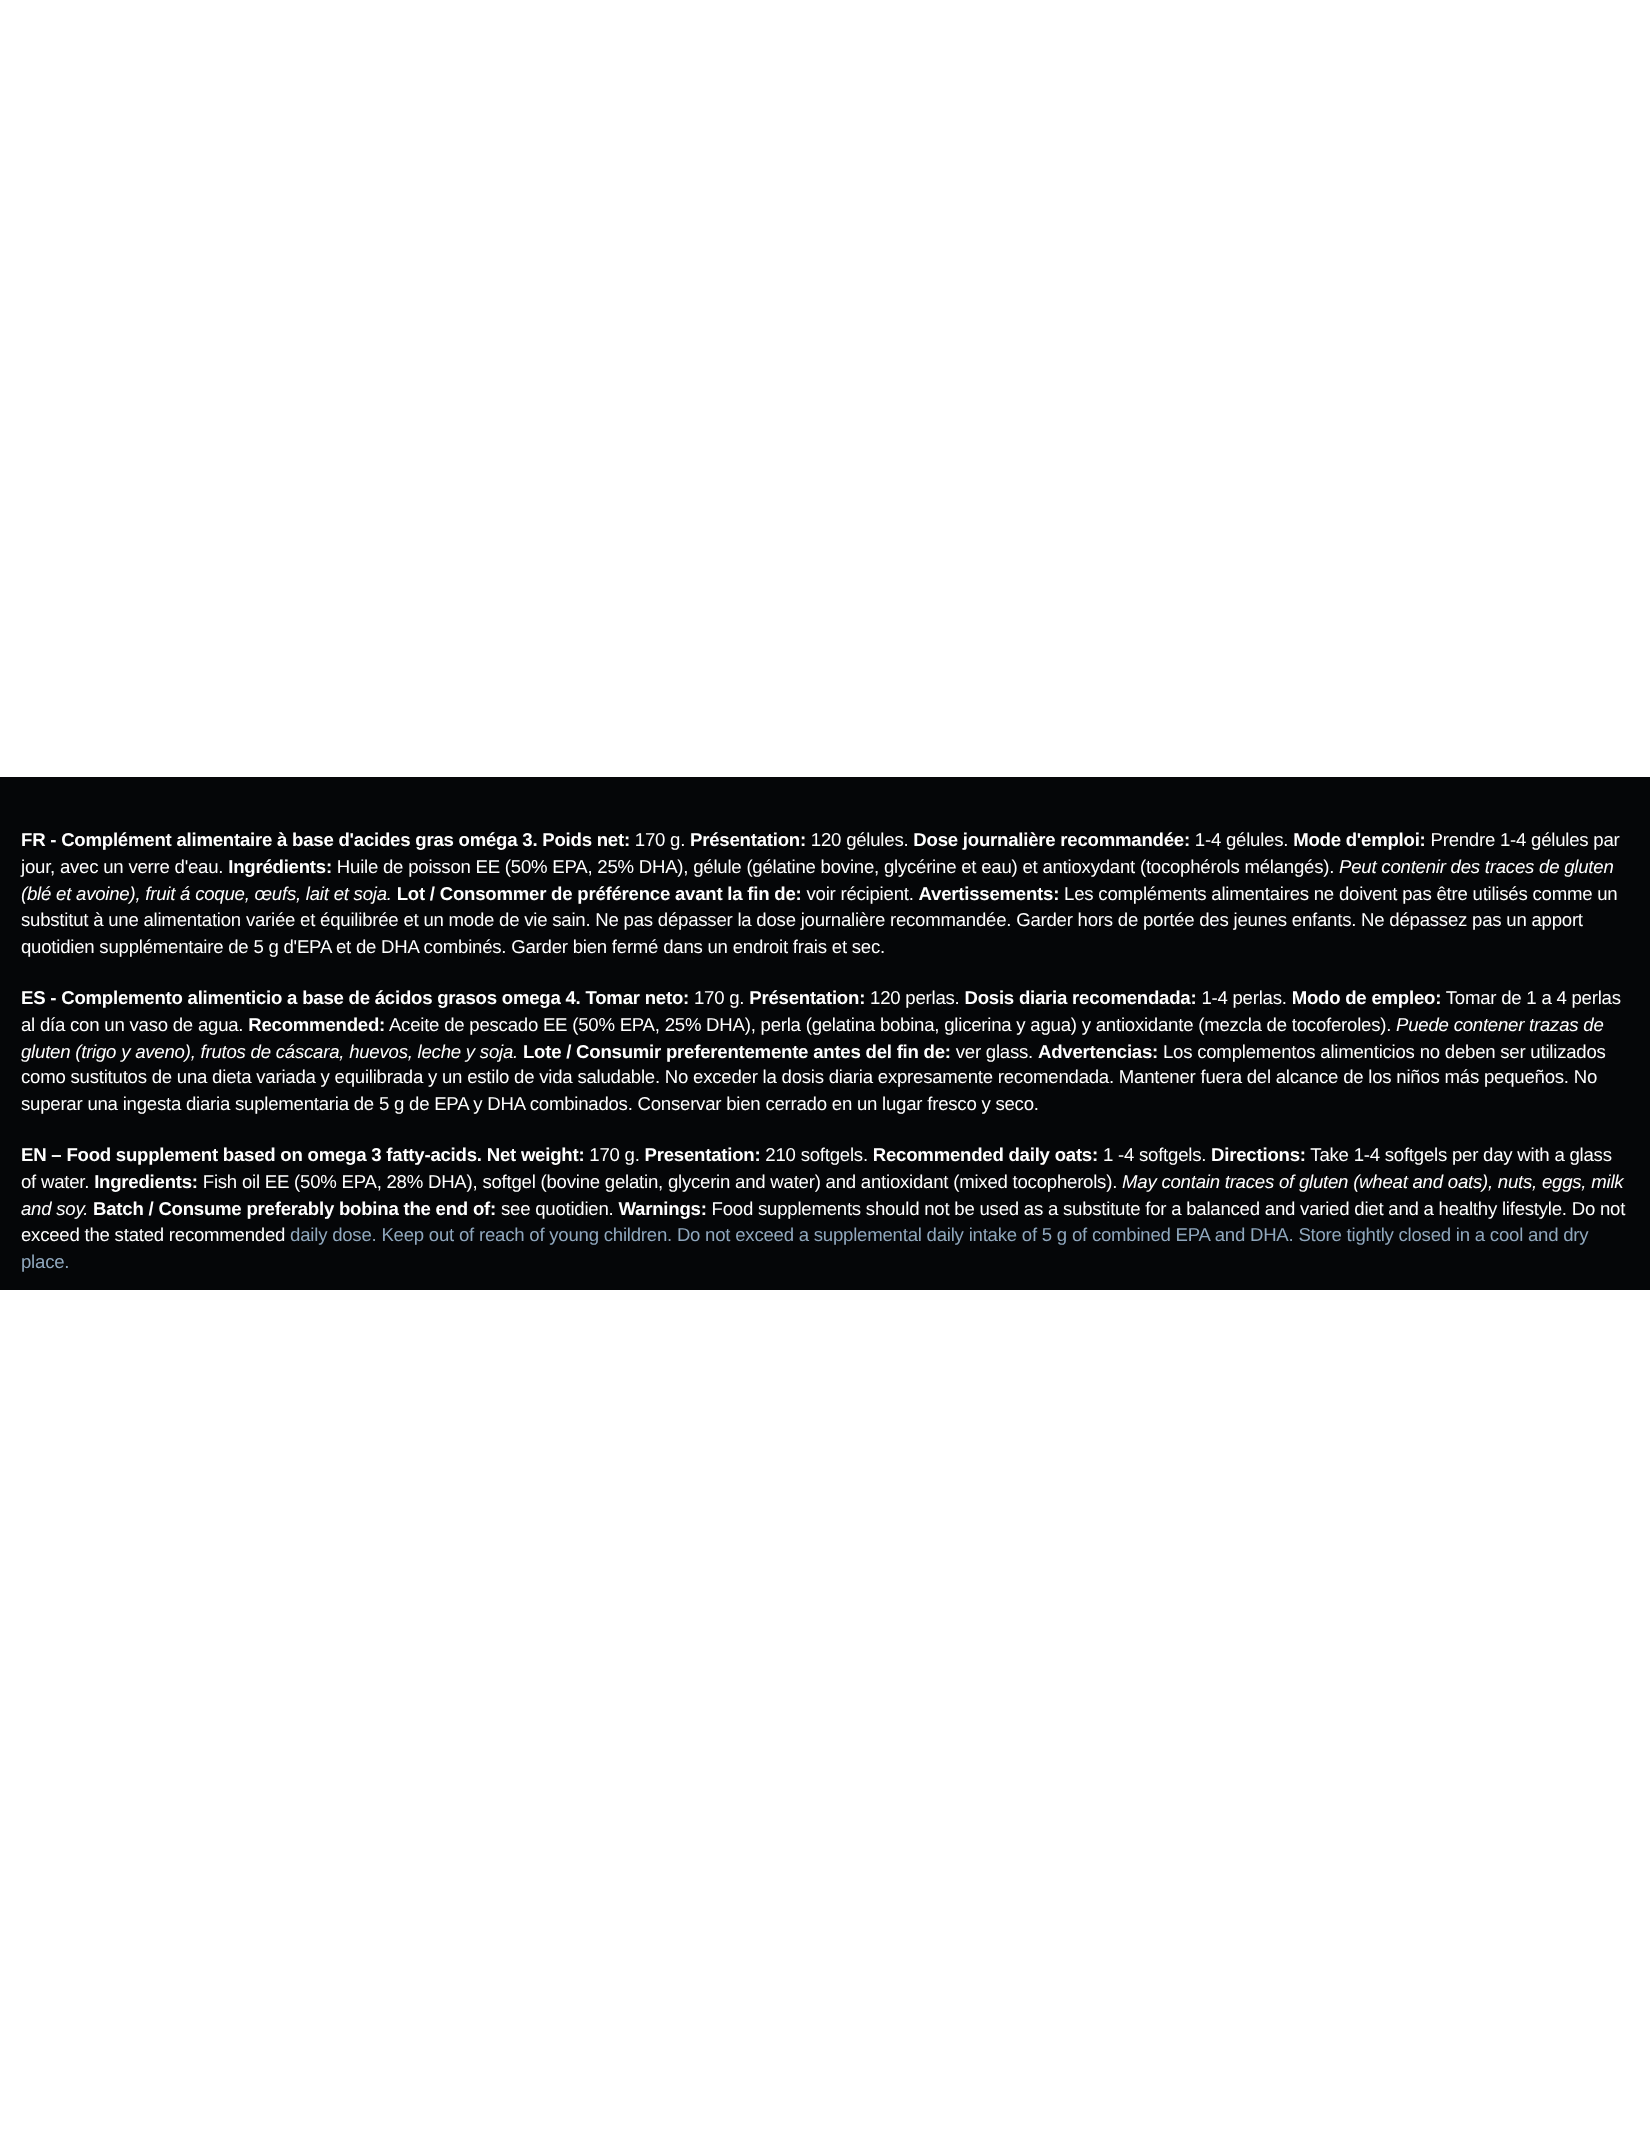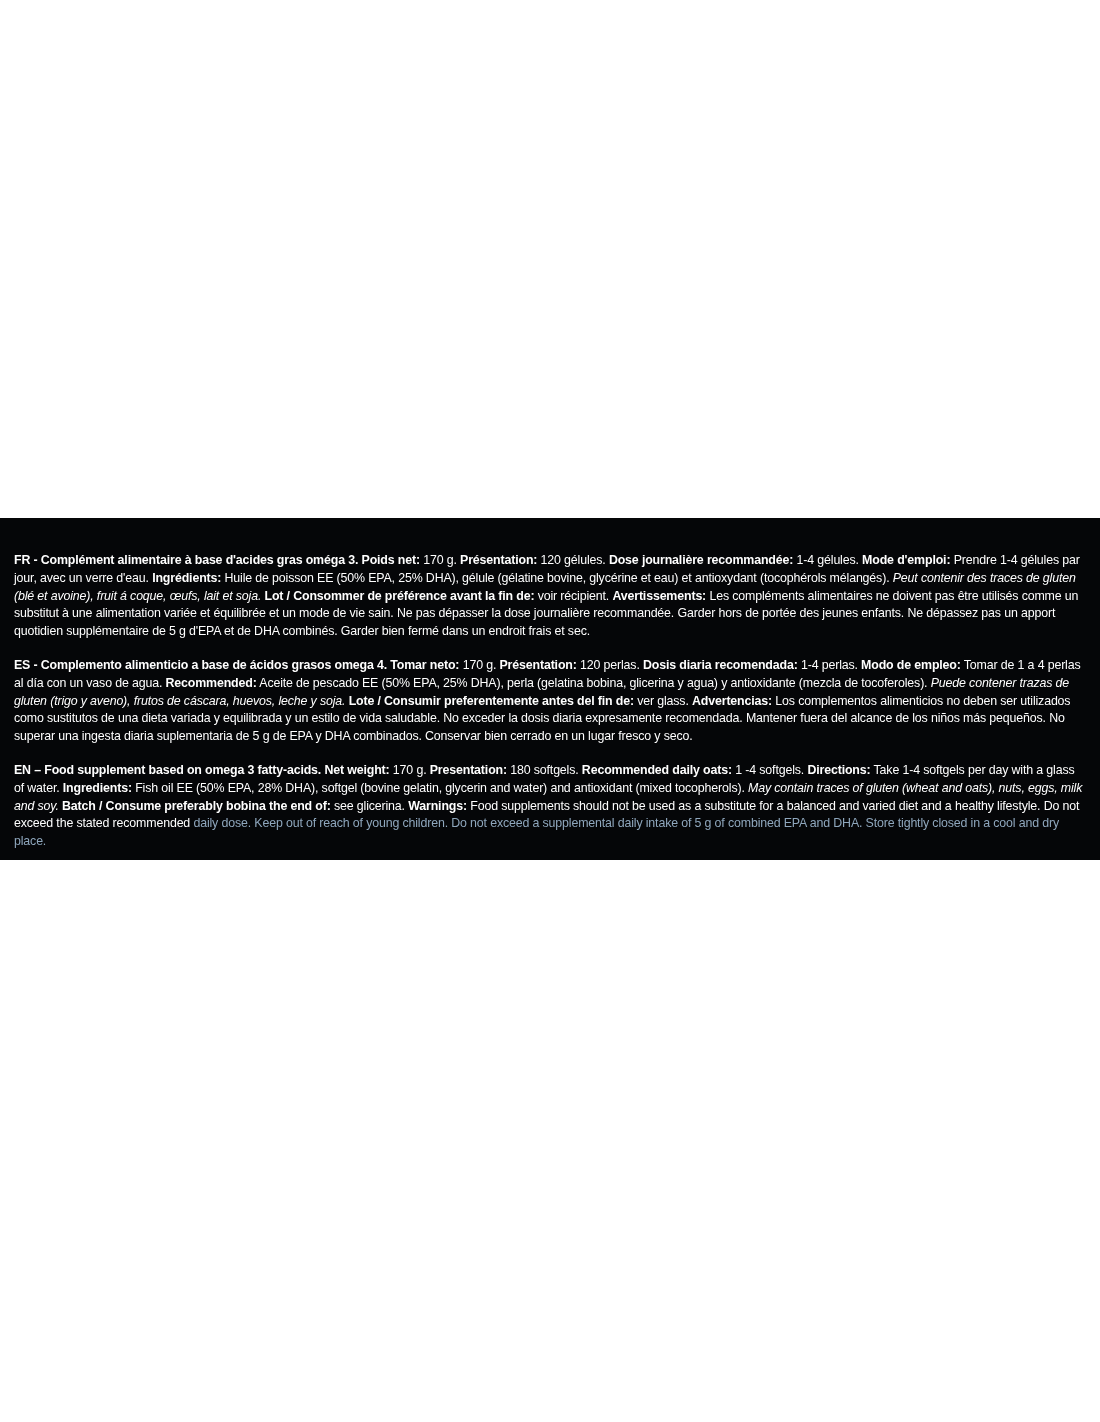--- a/index.html
+++ b/index.html
@@ -62,22 +62,22 @@
     <span class="b">Modo de empleo:</span><span> Tomar de 1 a 4 perlas al día con un vaso de agua.</span>
     <span class="b">Recommended:</span><span> Aceite de pescado EE (50% EPA, 25% DHA), perla (gelatina bobina, glicerina y agua) y antioxidante (mezcla de tocoferoles).</span>
     <span class="i">Puede contener trazas de gluten (trigo y aveno), frutos de cáscara, huevos, leche y soja.</span>
     <span class="b">Lote / Consumir preferentemente antes del fin de:</span><span> ver glass.</span>
     <span class="b">Advertencias:</span><span> Los complementos alimenticios no deben ser utilizados como sustitutos de una dieta variada y equilibrada y un estilo de vida saludable. No exceder la dosis diaria expresamente recomendada. Mantener fuera del alcance de los niños más pequeños.  No superar una ingesta diaria suplementaria de 5 g de EPA y DHA combinados. Conservar bien cerrado en un lugar fresco y seco.</span>
   </p>
 
   <p class="block">
     <span class="b">EN</span><span class="b"> – </span><span class="b">Food supplement based on omega 3 fatty-acids.</span>
     <span class="b">Net weight:</span><span> 170 g.</span>
-    <span class="b">Presentation:</span><span> 180 softgels.</span>
+    <span class="b">Presentation:</span><span> 210 softgels.</span>
     <span class="b">Recommended daily oats:</span><span> 1 -4 softgels.</span>
     <span class="b">Directions:</span><span> Take 1-4 softgels per day with a glass of water.</span>
     <span class="b">Ingredients:</span><span> Fish oil EE (50% EPA, 28% DHA), softgel (bovine gelatin, glycerin and water) and antioxidant (mixed tocopherols).</span>
     <span class="i">May contain traces of gluten (wheat and oats), nuts, eggs, milk and soy.</span>
-    <span class="b">Batch / Consume preferably bobina the end of:</span><span> see glicerina.</span>
+    <span class="b">Batch / Consume preferably bobina the end of:</span><span> see quotidien.</span>
     <span class="b">Warnings:</span><span> Food supplements should not be used as a substitute for a balanced and varied diet and a healthy lifestyle. Do not exceed the stated recommended </span><span class="dim">daily dose. Keep out of reach of young children.  Do not exceed a supplemental daily intake of 5 g of combined EPA and DHA. Store tightly closed in a cool and dry place.</span>
   </p>
 
 </div>
 
 </body></html>

